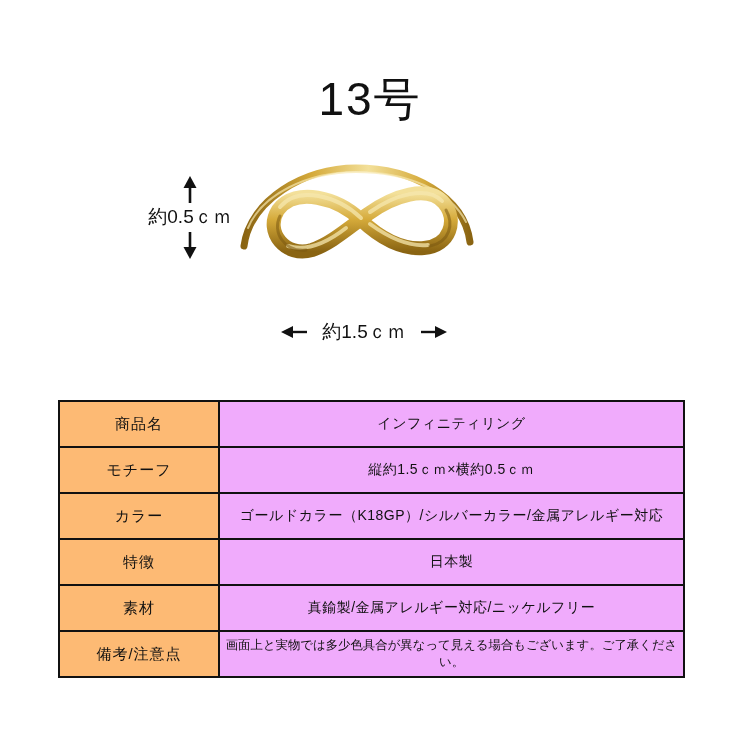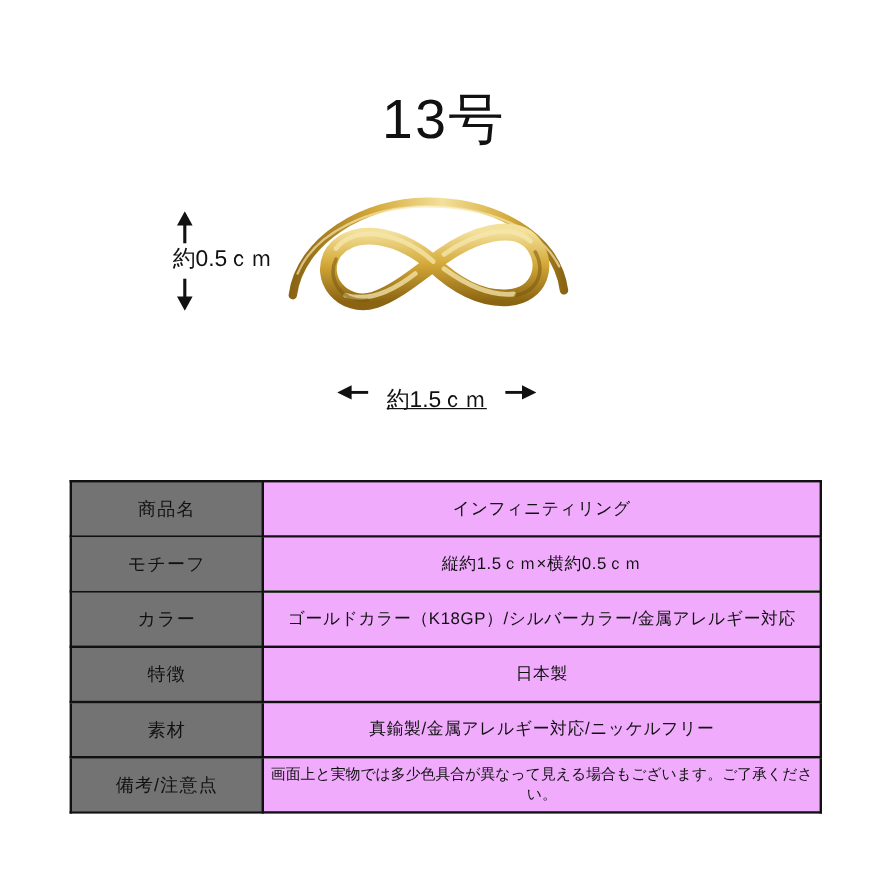--- a/index.html
+++ b/index.html
@@ -9,40 +9,40 @@
   .title{
     position:absolute;top:76px;left:0;width:100%;
     text-align:center;font-size:46px;line-height:1;font-weight:400;
     letter-spacing:2px;color:#111;
   }
 
   .ring-svg{position:absolute;left:228px;top:158px;width:252px;height:122px;}
 
   .dim-v{
     position:absolute;left:144px;top:176px;width:92px;
-    display:flex;flex-direction:column;align-items:flex-start;gap:3px;
+    display:flex;flex-direction:column;align-items:center;gap:3px;
   }
   .dim-v .lbl{font-size:19px;white-space:nowrap;line-height:1.2;color:#111;}
 
   .dim-h{
     position:absolute;left:281px;top:320px;width:166px;height:24px;
-    display:flex;justify-content:space-between;text-decoration:underline;
+    display:flex;align-items:center;justify-content:space-between;
   }
   .dim-h .lbl{font-size:19px;white-space:nowrap;color:#111;padding:0 2px;}
 
   table.spec{
     position:absolute;left:58px;top:400px;width:627px;
     border-collapse:collapse;table-layout:fixed;
   }
   table.spec th,table.spec td{
     border:2px solid #111;height:42px;text-align:center;vertical-align:middle;
     overflow:hidden;
   }
   table.spec th{
-    width:156px;background:#737373;font-weight:400;font-size:15px;
+    width:156px;background:#fdba74;font-weight:400;font-size:15px;
     letter-spacing:1px;
   }
   table.spec td{font-size:14px;background:#f0abfc;letter-spacing:0.5px;}
   table.spec tr.small-value td{font-size:12.4px;letter-spacing:0;padding:0 5px;margin-left:18px;}
 </style>
 </head>
 <body>
 
 <div class="page">
 

